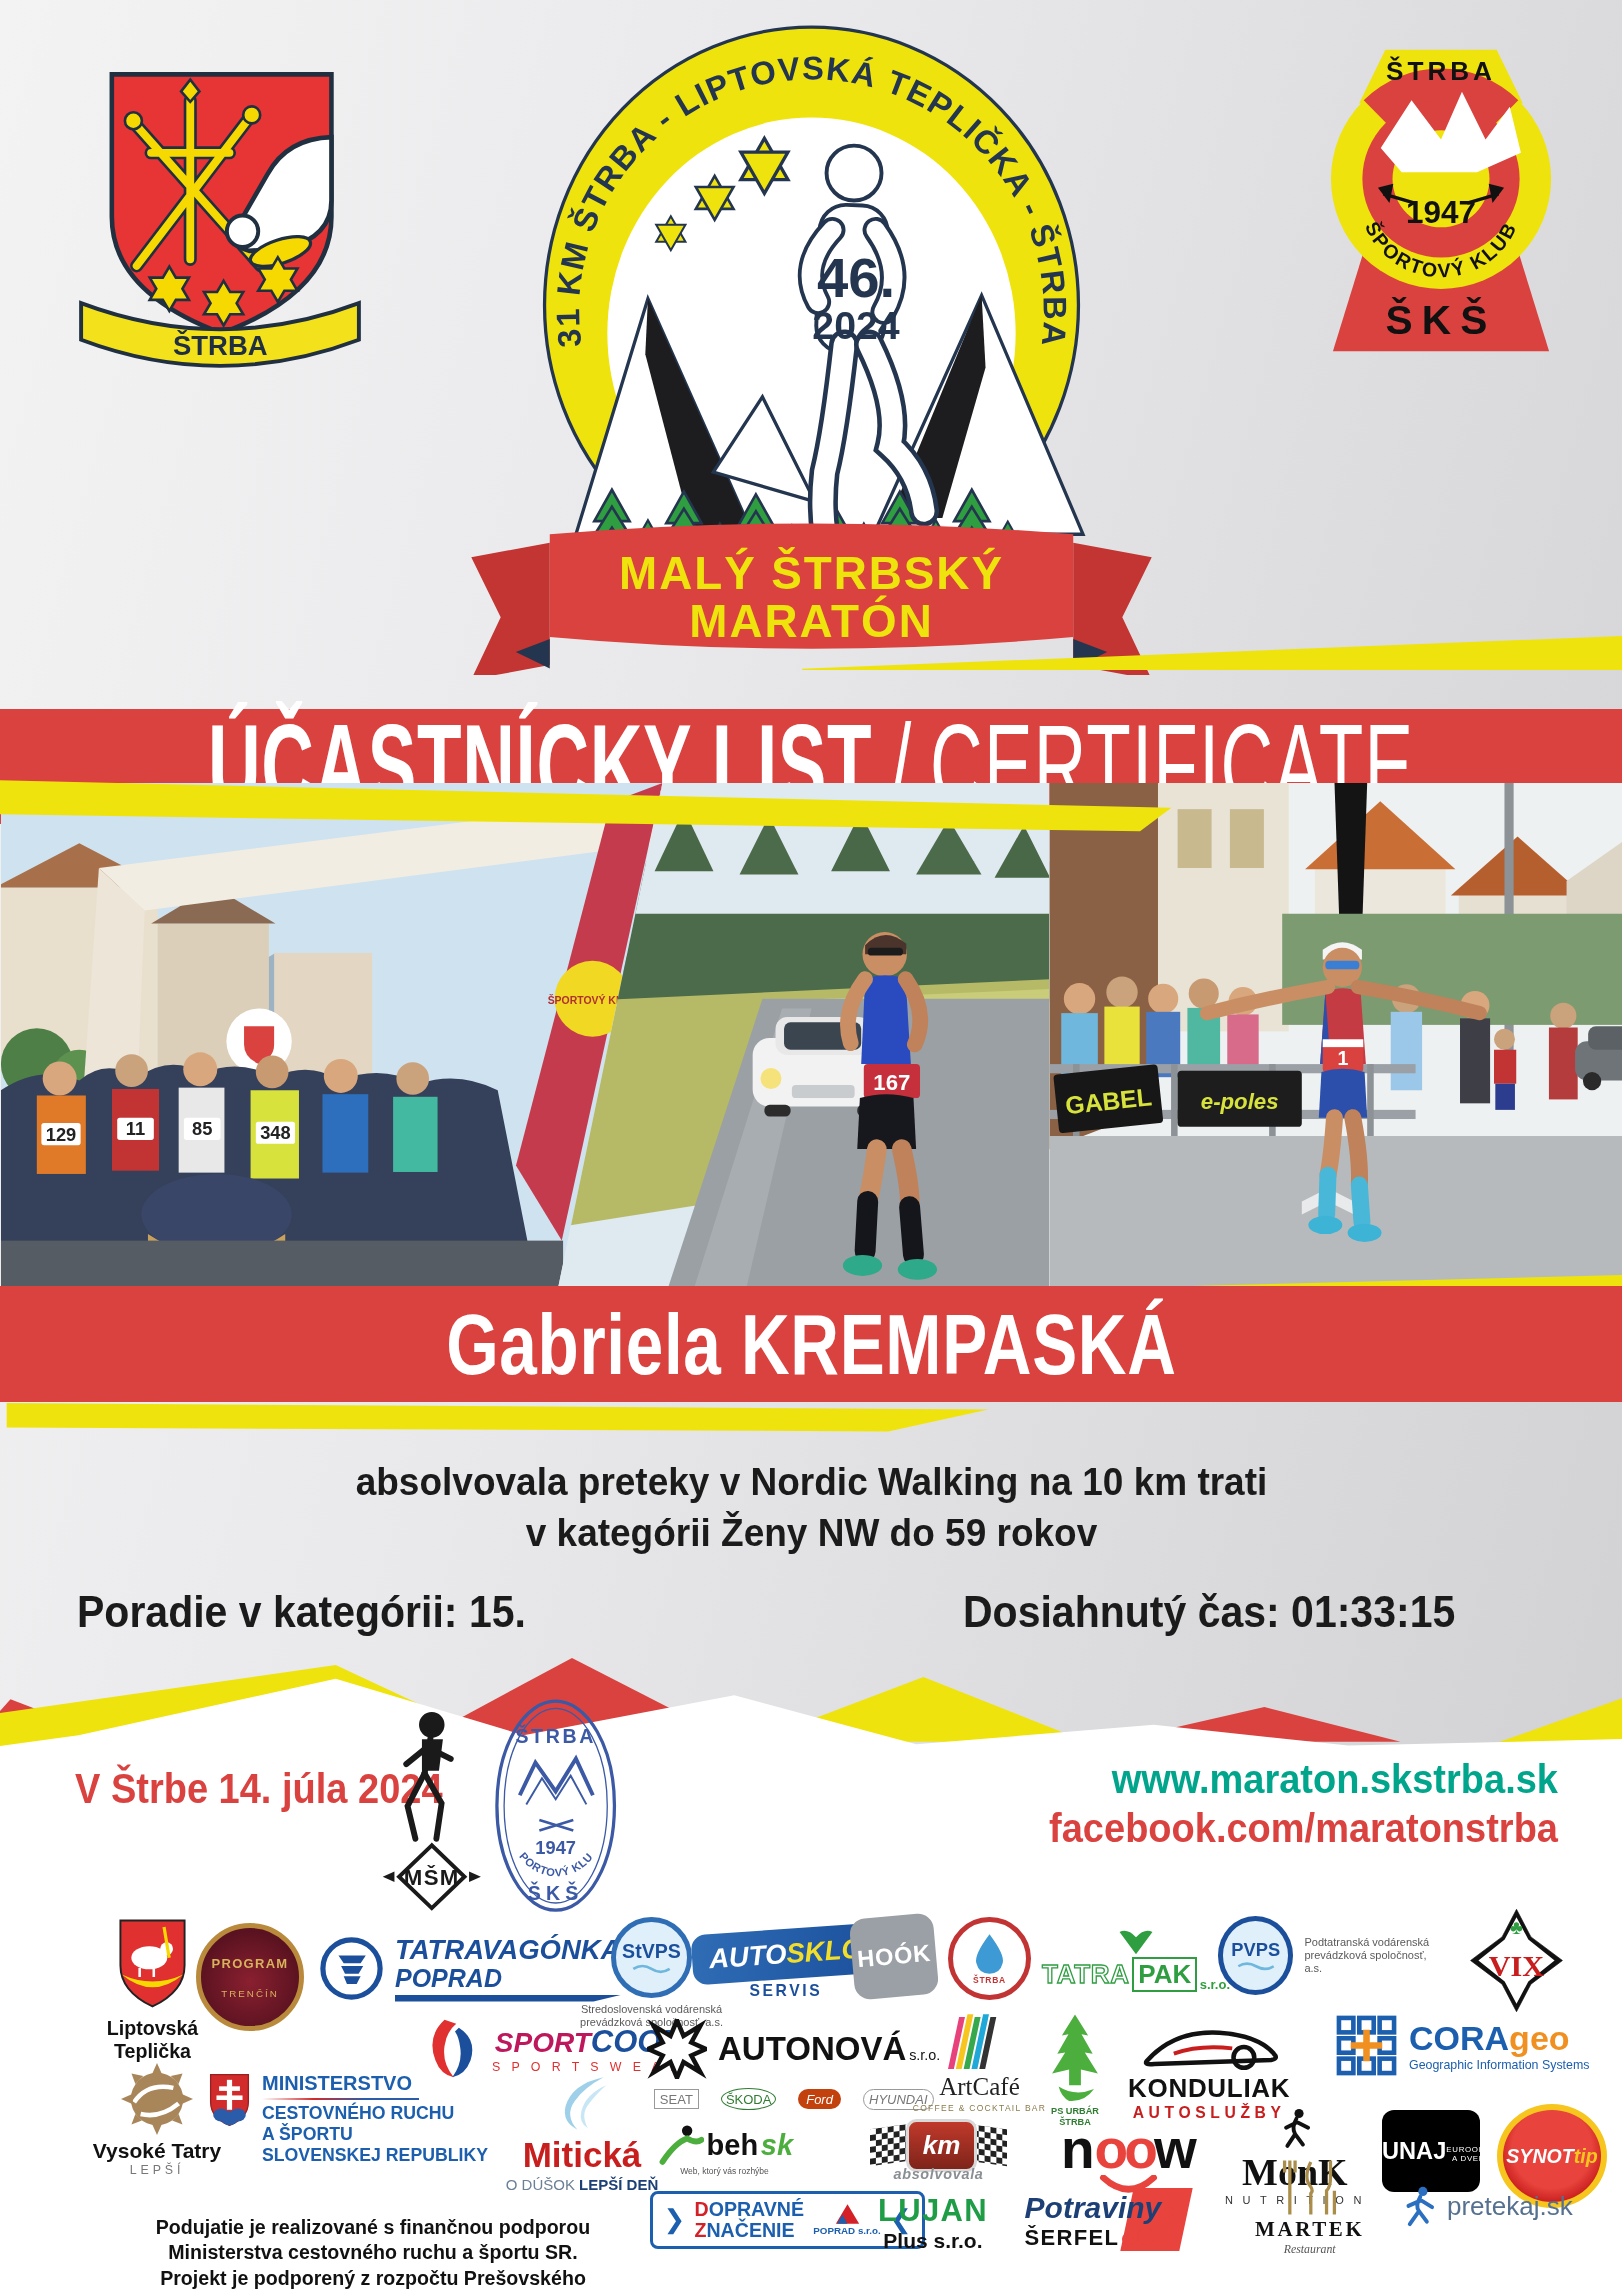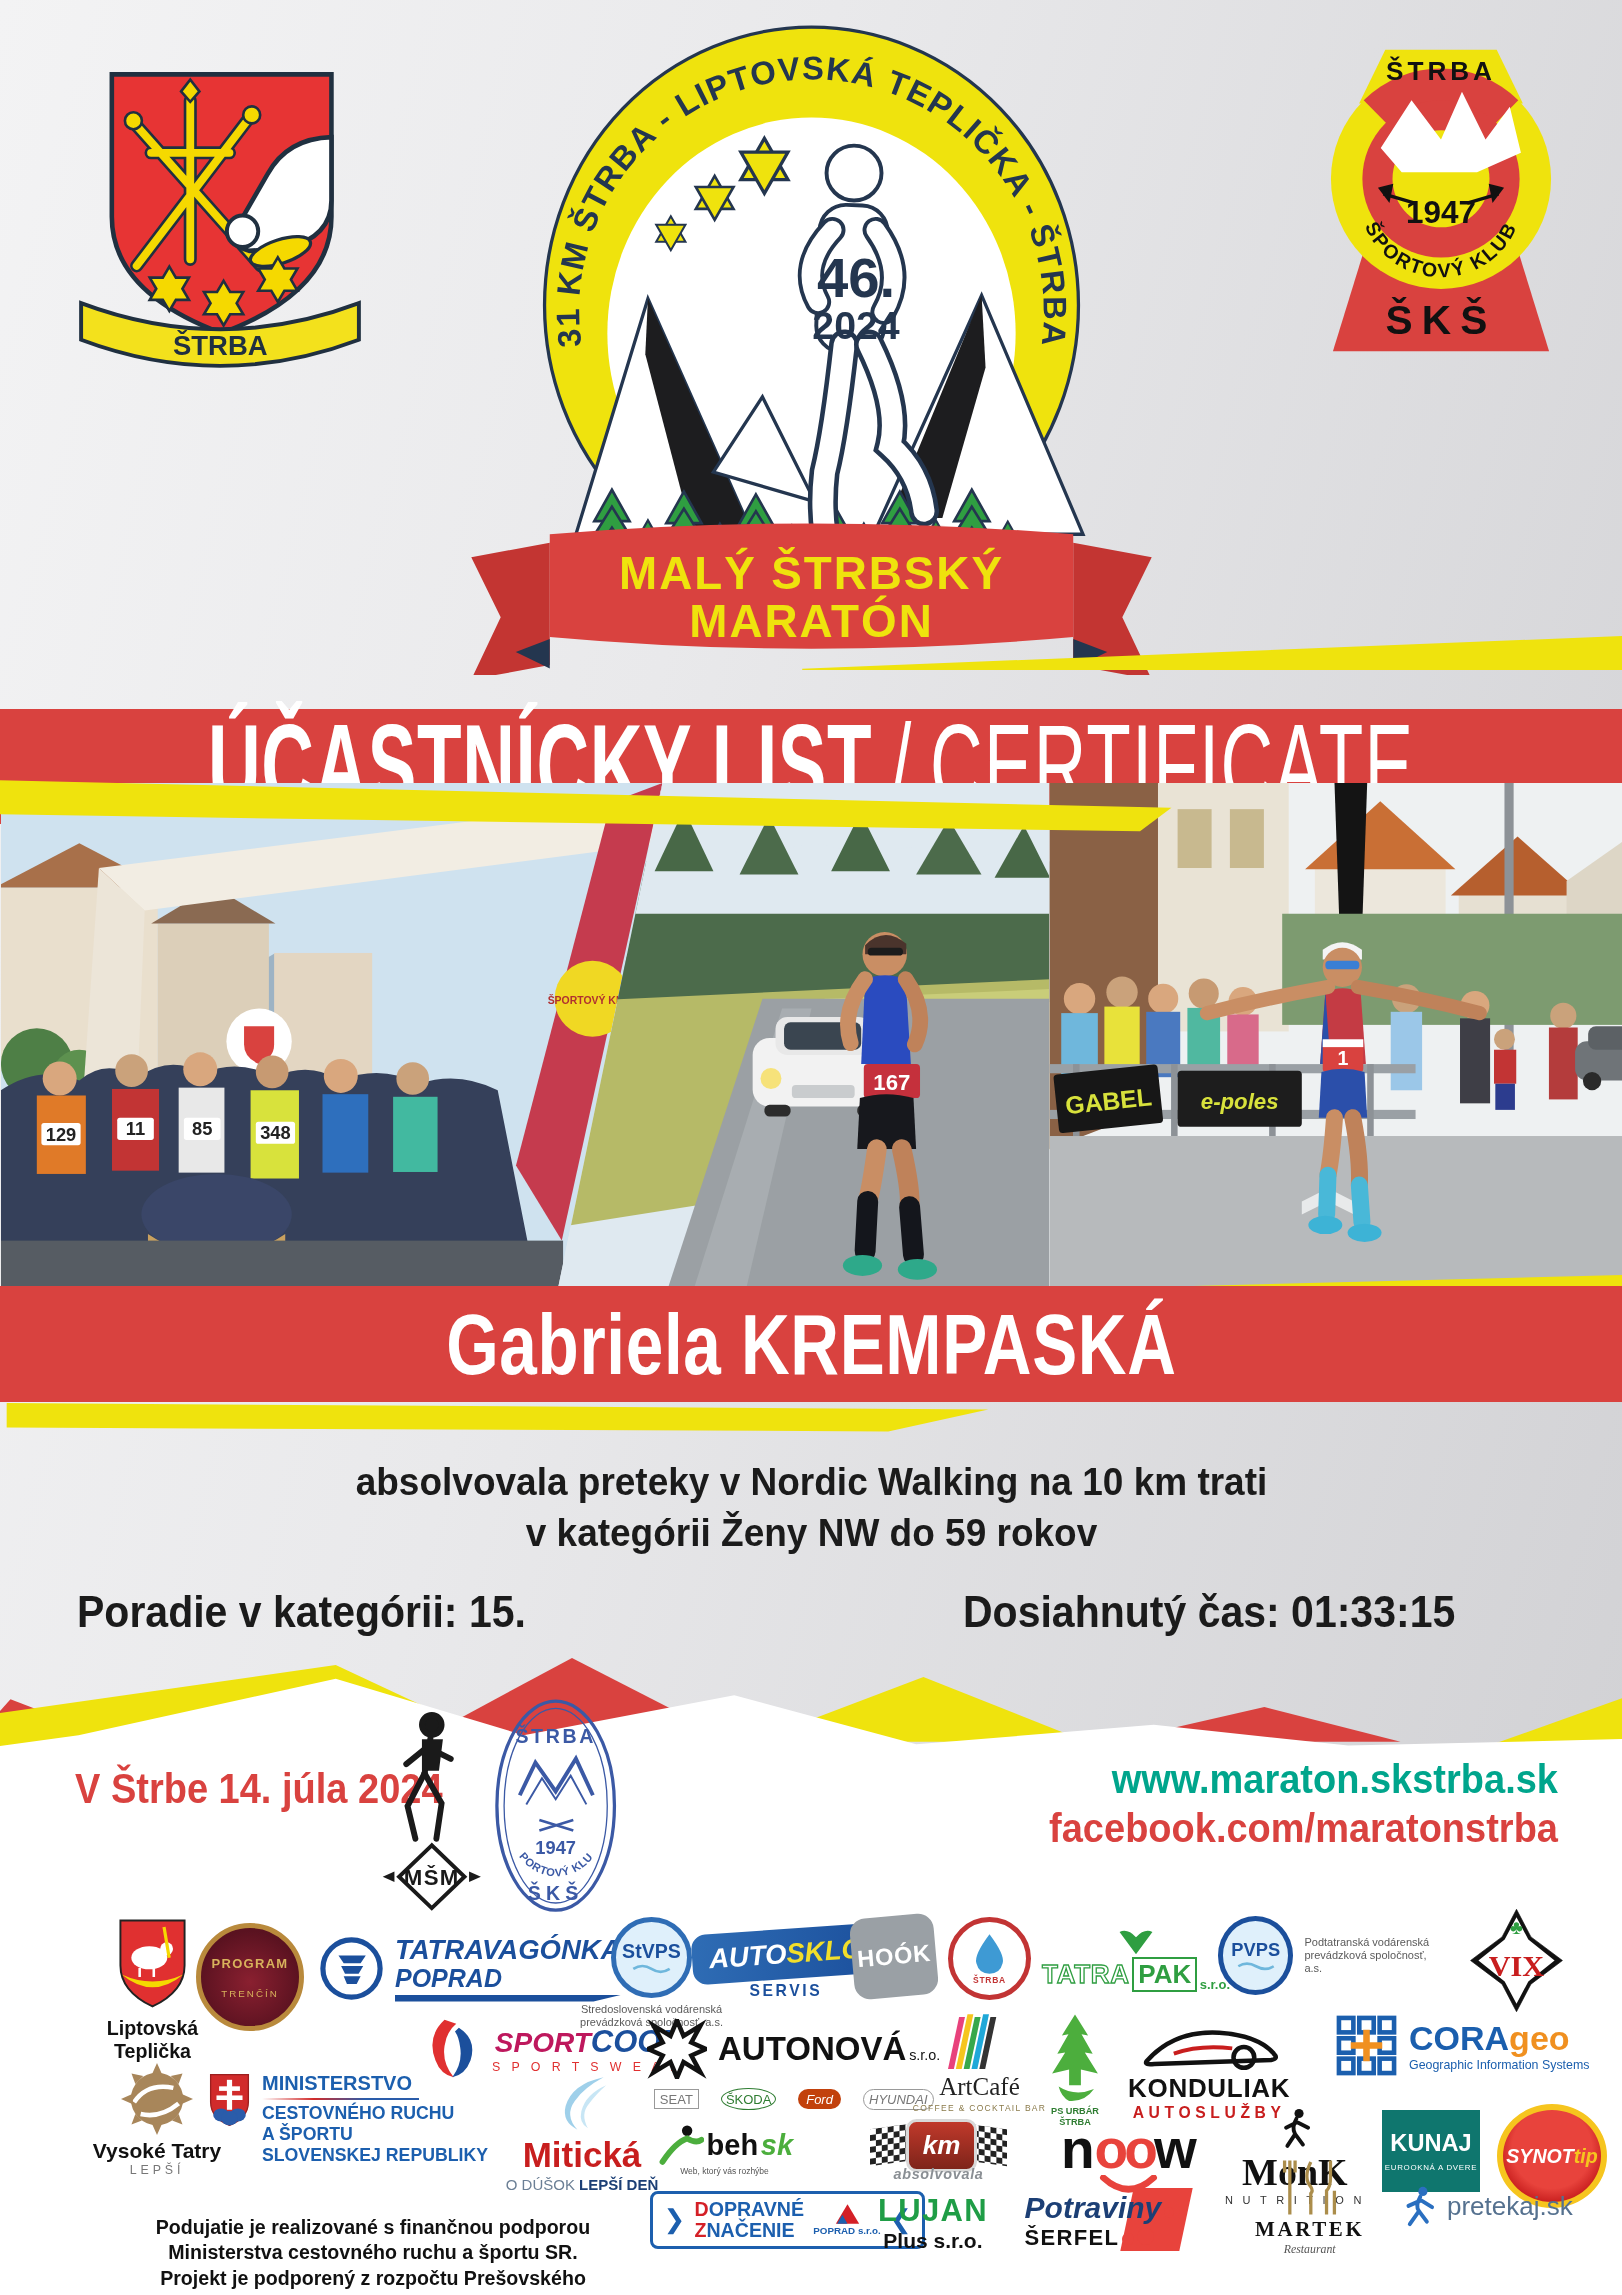--- a/index.html
+++ b/index.html
@@ -727,21 +727,21 @@
   <div class="sp" style="left:1225px;top:2108px">
     <svg width="35" height="42" viewBox="0 0 54 64">
       <circle cx="34" cy="8" r="7" fill="#111"></circle>
       <path d="M30,16 Q22,30 28,40 L16,58 M28,40 L40,56 M30,22 L14,30 M32,22 L48,30" stroke="#111" stroke-width="6" fill="none" stroke-linecap="round"></path>
     </svg>
     <span class="seriff" style="font-size:38px;font-weight:700;color:#111">MonK</span>
     <span style="font-size:11px;color:#333;letter-spacing:3.3px">N U T R I T I O N</span>
   </div>
 
   <div class="sp" style="left:1382px;top:2110px">
-    <div style="width:98px;height:82px;background:#0f766e;border-radius:0;display:flex;flex-direction:column;align-items:center;justify-content:center">
+    <div style="width:98px;height:82px;background:#000000;border-radius:12px;display:flex;flex-direction:row;align-items:center;justify-content:center">
       <span style="color:#fff;font-size:23.6px;font-weight:700">KUNAJ</span>
       <span style="color:#fff;font-size:7.9px;margin-top:5.2px;letter-spacing:0.7px">EUROOKNÁ A DVERE</span>
     </div>
   </div>
 
   <div class="sp" style="left:1497px;top:2104px">
     <div class="circle-badge" style="width:98px;height:92px;background:radial-gradient(circle at 50% 42%,#e8433c 55%,#c81e1e 75%);border:6.5px solid #f6c51e">
       <div><span style="color:#fff;font-size:19.6px;font-weight:700;font-style:italic">SYNOT</span><span style="color:#f6c51e;font-size:19.6px;font-weight:700;font-style:italic">tip</span></div>
     </div>
   </div>

